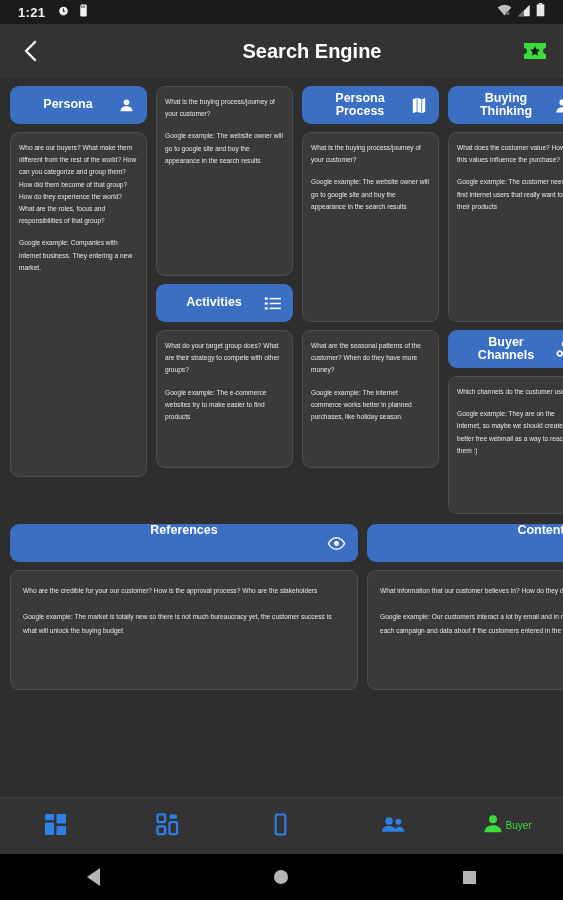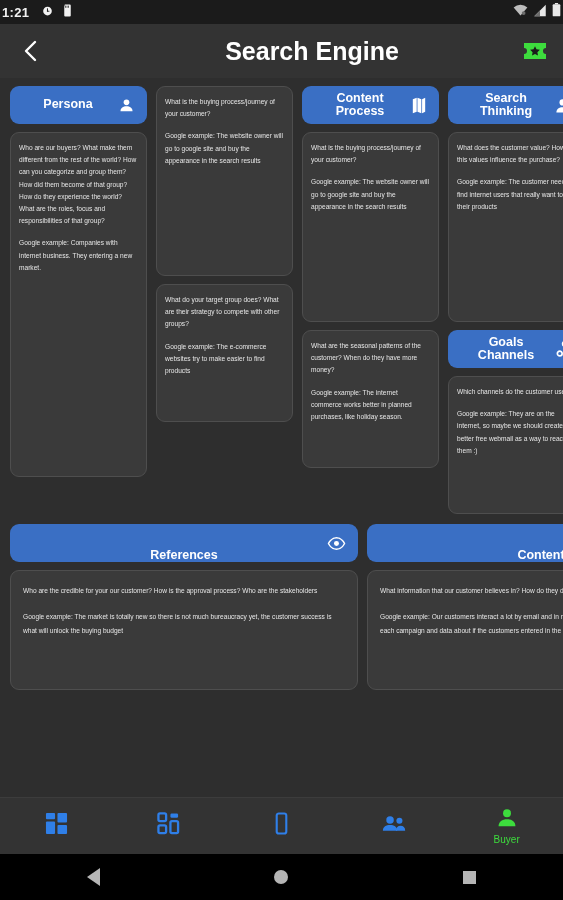--- a/index.html
+++ b/index.html
@@ -20,21 +20,21 @@
     display: flex;
     flex-direction: column;
   }
 
   
   .status-bar {
     height: 24px;
     background: #1b1b1b;
     display: flex;
     align-items: center;
-    padding: 0 2px;
+    padding: 0 18px;
     flex: none;
   }
   .status-clock {
     color: #f2f2f2;
     font-size: 13px;
     font-weight: bold;
     letter-spacing: .3px;
   }
   .status-left-icons {
     display: flex;
@@ -63,21 +63,21 @@
   .back-btn {
     width: 34px; height: 34px;
     display: flex; align-items: center; justify-content: center;
     cursor: pointer;
   }
   .app-title {
     position: absolute;
     left: 16px; right: 0;
     text-align: center;
     color: #ffffff;
-    font-size: 25px;
+    font-size: 20px;
     font-weight: bold;
     pointer-events: none;
     padding-left: 45px;
   }
   .badge-btn {
     margin-left: auto;
     width: 28px; height: 28px;
     display: flex; align-items: center; justify-content: center;
     cursor: pointer;
     z-index: 2;
@@ -165,21 +165,21 @@
     flex: none;
     display: flex;
     flex-direction: column;
     gap: 8px;
   }
   .wide-pill {
     background: #3a6fc4;
     border-radius: 9px;
     height: 38px;
     display: flex;
-    align-items: flex-end;
+    align-items: flex-start;
     justify-content: center;
     padding: 0 14px;
     cursor: pointer;
     position: relative;
   }
   .wide-pill .pill-label { flex: none; }
   .wide-pill .pill-icon {
     position: absolute;
     right: 12px;
     top: 50%;
@@ -205,21 +205,21 @@
     background: #333333;
     display: flex;
     align-items: center;
     flex: none;
     border-top: 1px solid #3c3c3c;
   }
   .nav-item {
     flex: 1;
     height: 100%;
     display: flex;
-    flex-direction: column;
+    flex-direction: row;
     align-items: center;
     justify-content: center;
     gap: 2px;
     cursor: pointer;
   }
   .nav-label {
     font-size: 10px;
     color: #3ddc3d;
     font-weight: normal;
     line-height: 1;
@@ -336,65 +336,78 @@
             <p>Who are our buyers? What make them different from the rest of the world? How can you categorize and group them? How did them become of that group? How do they experience the world? What are the roles, focus and responsibilities of that group?</p>
             <p>Google example: Companies with internet business. They entering a new market.</p>
           </div>
         </div>
 
         <div class="col">
           <div class="card card-mid">
             <p>What is the buying process/journey of your customer?</p>
             <p>Google example: The website owner will go to google site and buy the appearance in the search results</p>
           </div>
+          <div class="pill">
+            <span class="pill-label">Activities</span>
+            <span class="pill-icon">
+              <svg width="18" height="15" viewBox="0 0 24 20">
+                  <rect x="1" y="2" width="4" height="3" fill="#fff"></rect>
+                  <rect x="1" y="8.5" width="4" height="3" fill="#fff"></rect>
+                  <rect x="1" y="15" width="4" height="3" fill="#fff"></rect>
+                  <rect x="7.5" y="2.5" width="15" height="2" fill="#fff"></rect>
+                  <rect x="7.5" y="9" width="15" height="2" fill="#fff"></rect>
+                  <rect x="7.5" y="15.5" width="15" height="2" fill="#fff"></rect>
+                </svg>
+            </span>
+          </div>
           <div class="card" style="height:138px">
             <p>What do your target group does? What are their strategy to compete with other groups?</p>
             <p>Google example: The e-commerce websites try to make easier to find products</p>
           </div>
         </div>
 
         <div class="col">
           <div class="pill">
-            <span class="pill-label two-line">Content Process</span>
+            <span class="pill-label two-line">Persona Process</span>
             <span class="pill-icon">
               <svg width="16" height="17" viewBox="0 0 20 22">
                   <path d="M2 3l5-2v18l-5 2z" fill="#fff"></path>
                   <path d="M8 1l5 2v18l-5-2z" fill="#fff"></path>
                   <path d="M14 3l4-2v18l-4 2z" fill="#fff"></path>
                 </svg>
             </span>
           </div>
           <div class="card card-mid">
             <p>What is the buying process/journey of your customer?</p>
             <p>Google example: The website owner will go to google site and buy the appearance in the search results</p>
           </div>
           <div class="card" style="height:138px">
             <p>What are the seasonal patterns of the customer? When do they have more money?</p>
             <p>Google example: The internet commerce works better in planned purchases, like holiday season.</p>
           </div>
         </div>
 
         <div class="col">
           <div class="pill">
-            <span class="pill-label two-line">Search Thinking</span>
+            <span class="pill-label two-line">Buying Thinking</span>
             <span class="pill-icon">
               <svg width="19" height="17" viewBox="0 0 24 22">
                   <circle cx="9.5" cy="7" r="4" fill="#fff"></circle>
                   <path d="M1.5 20c0-4.3 3.6-6.6 8-6.6s8 2.3 8 6.6z" fill="#fff"></path>
                   <circle cx="19" cy="2.6" r="2.1" fill="#fff"></circle>
                   <circle cx="22.4" cy="6.6" r="1.4" fill="#fff"></circle>
                 </svg>
             </span>
           </div>
           <div class="card card-mid">
             <p>What does the customer value? How this values influence the purchase?</p>
             <p>Google example: The customer needs to find internet users that really want to buy their products</p>
           </div>
           <div class="pill">
-            <span class="pill-label two-line">Goals Channels</span>
+            <span class="pill-label two-line">Buyer Channels</span>
             <span class="pill-icon">
               <svg width="18" height="18" viewBox="0 0 24 24">
                   <circle cx="12" cy="5" r="3.2" fill="none" stroke="#fff" stroke-width="2.2"></circle>
                   <circle cx="5" cy="18" r="3.2" fill="none" stroke="#fff" stroke-width="2.2"></circle>
                   <circle cx="19" cy="18" r="3.2" fill="none" stroke="#fff" stroke-width="2.2"></circle>
                 </svg>
             </span>
           </div>
           <div class="card" style="height:138px">
             <p>Which channels do the customer use?</p>

